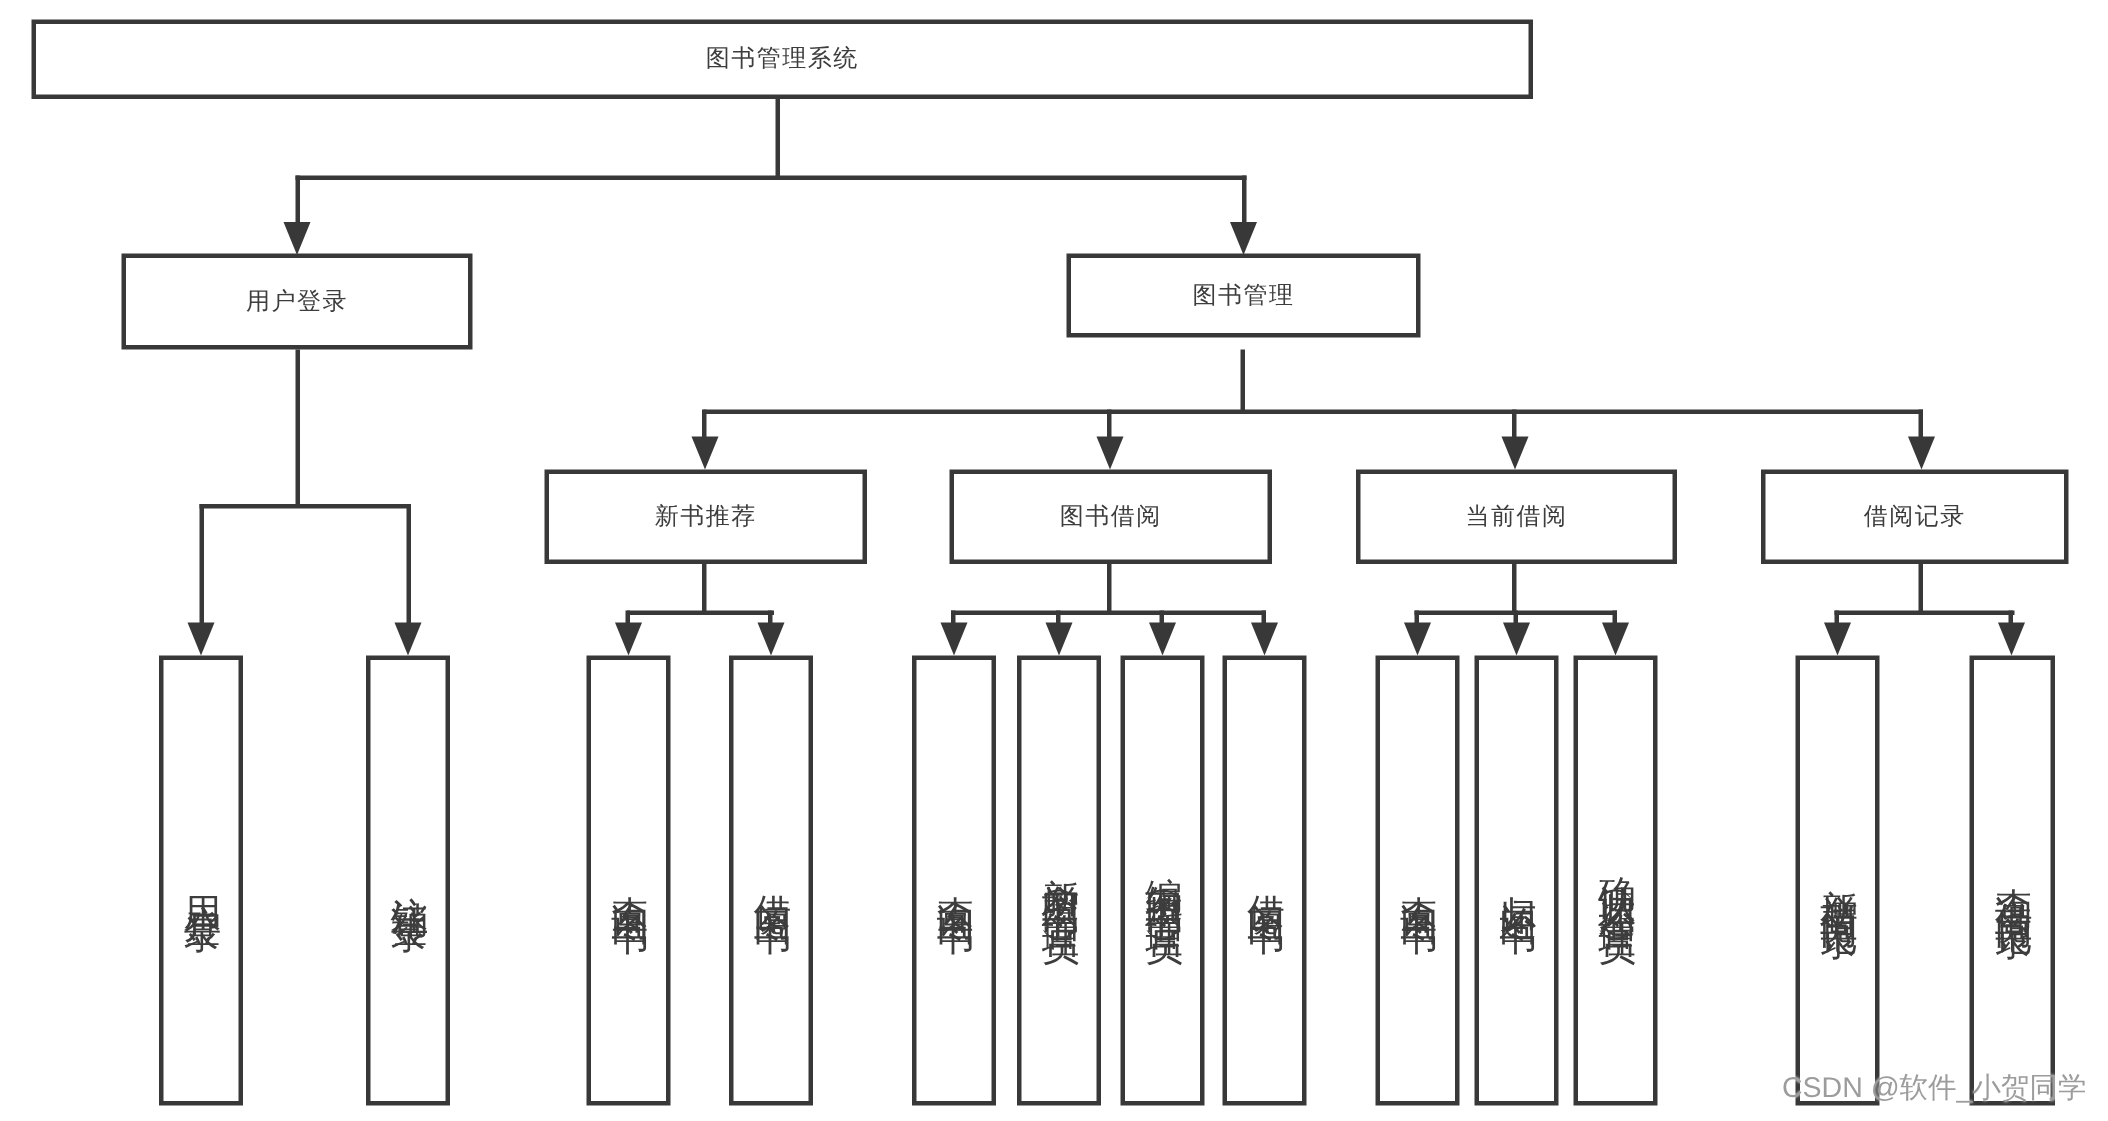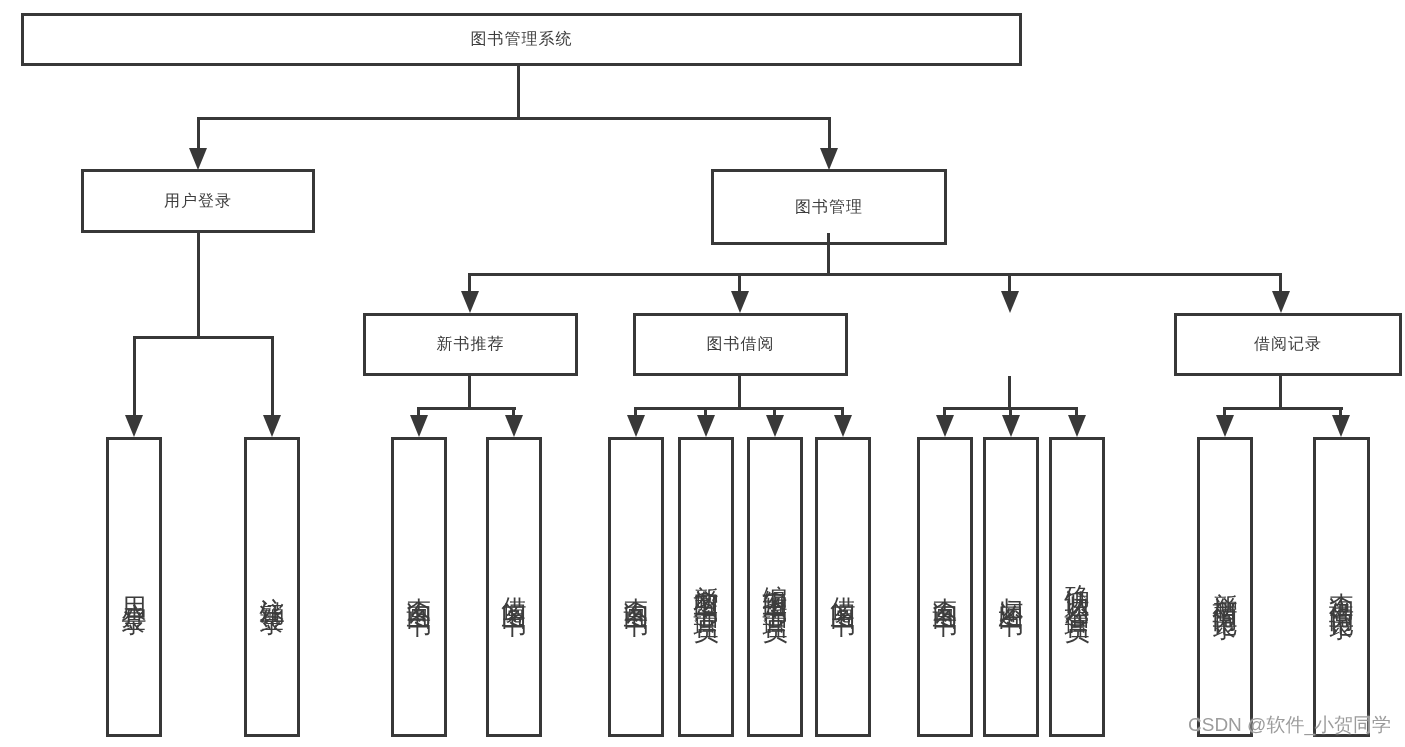--- a/index.html
+++ b/index.html
@@ -43,31 +43,34 @@
 
 <div class="canvas">
 
   <div class="box h" style="left:21px;top:13px;width:1001px;height:53px">
     <span>图书管理系统</span>
   </div>
 
   <div class="box h" style="left:81px;top:169px;width:234px;height:64px">
     <span>用户登录</span>
   </div>
-  <div class="box h" style="left:711px;top:169px;width:236px;height:76px">
+  <div class="box h" style="left:711px;top:169px;width:236px;height:56px">
     <span>图书管理</span>
   </div>
 
   <div class="box h" style="left:633px;top:313px;width:215px;height:63px">
     <span>图书借阅</span>
   </div>
   <div class="box h" style="left:363px;top:313px;width:215px;height:63px">
     <span>新书推荐</span>
   </div>
-  <div class="box h" style="left:1174px;top:313px;width:228px;height:63px">
+  <div class="box h" style="left:904px;top:313px;width:214px;height:63px">
+    <span>当前借阅</span>
+  </div>
+  <div class="box h" style="left:1174px;top:313px;width:205px;height:63px">
     <span>借阅记录</span>
   </div>
 
   <div class="box v" style="left:106px;top:437px;width:56px;height:300px">
     <span>用户登录</span>
   </div>
   <div class="box v" style="left:244px;top:437px;width:56px;height:300px">
     <span>注销登录</span>
   </div>
   <div class="box v" style="left:391px;top:437px;width:56px;height:300px">

